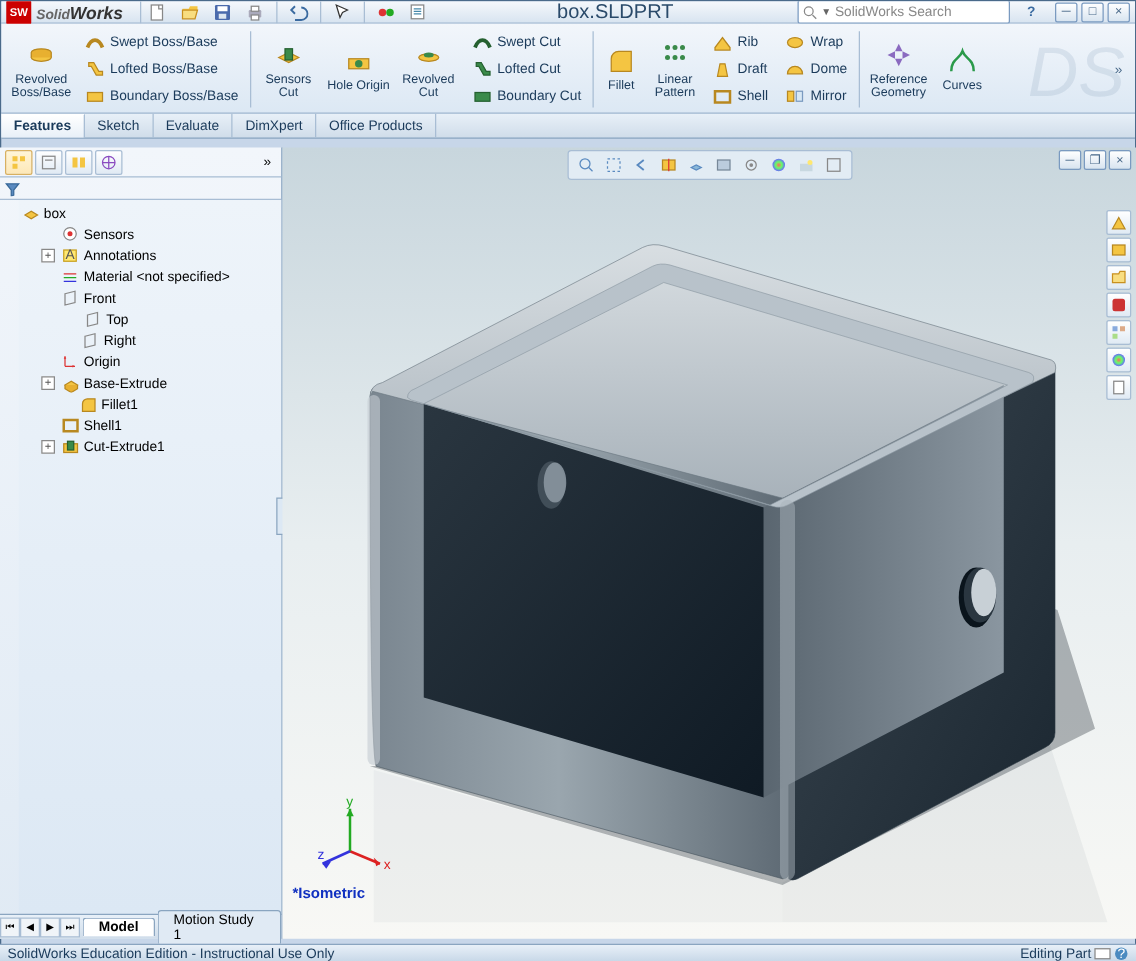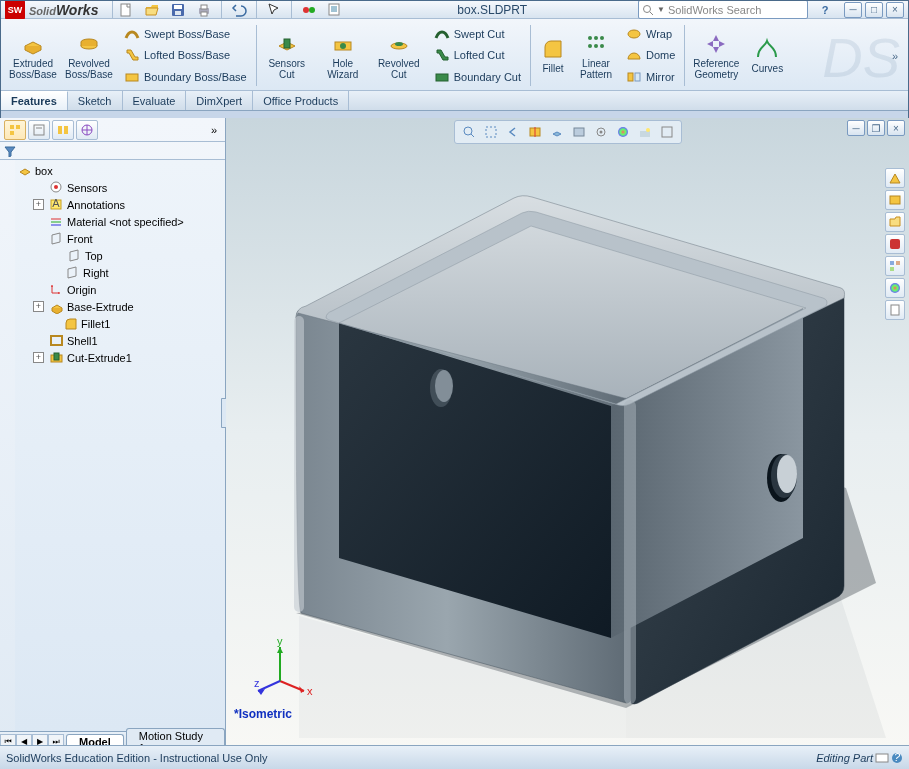--- a/index.html
+++ b/index.html
@@ -4,21 +4,21 @@
 <style>
 * { box-sizing: border-box; margin: 0; padding: 0; font-family: Tahoma, Arial, sans-serif; font-size: 11px; }
 body { width: 909px; height: 769px; background: #c7d6e9; overflow: hidden; border: 1px solid #4a6a8a; }
 .titlebar { height: 18px; background: linear-gradient(#f5f8fc,#d8e4f0); display: flex; align-items: center; padding: 0 4px; border-bottom: 1px solid #a8bdd4; }
 .sw-logo { width: 20px; height: 20px; background: #c00; border-radius: 2px; display: flex; align-items: center; justify-content: center; color: #fff; font-weight: bold; font-size: 9px; margin-right: 4px; }
 .titlebar-brand { font-weight: bold; font-style: italic; font-size: 14px; color: #333; margin-right: 12px; }
 .titlebar-brand .s { color: #666; }
 .qat { display: flex; align-items: center; gap: 4px; }
 .qat-btn { width: 22px; height: 20px; display: flex; align-items: center; justify-content: center; cursor: pointer; border-radius: 2px; }
 .qat-sep { width: 1px; height: 18px; background: #a8bdd4; margin: 0 2px; }
-.titlebar-title { flex: 1; text-align: center; color: #2a4a6a; font-size: 12px; }
+.titlebar-title { flex: 1; text-align: center; color: #2a4a6a; font-size: 16px; }
 .search-box { width: 170px; height: 19px; background: #fff; border: 1px solid #7a9ac0; border-radius: 2px; display: flex; align-items: center; padding: 0 3px; gap: 3px; color: #888; }
 .win-btns { display: flex; gap: 3px; margin-left: 8px; }
 .win-btn { width: 18px; height: 16px; border: 1px solid #7a9ac0; background: linear-gradient(#fff,#d8e4f0); border-radius: 2px; display: flex; align-items: center; justify-content: center; cursor: pointer; color: #4a6a8a; font-size: 10px; }
 .ribbon { height: 72px; background: linear-gradient(#f2f6fb,#dce8f4); border-bottom: 1px solid #a8bdd4; display: flex; align-items: stretch; padding: 2px 4px 0; position: relative; }
 .ribbon-btn-big { display: flex; flex-direction: column; align-items: center; justify-content: center; width: 56px; cursor: pointer; padding: 2px; border-radius: 3px; text-align: center; color: #1a3a5a; gap: 2px; }
 .ribbon-btn-big .ico { width: 24px; height: 24px; }
 .ribbon-btn-big .lbl { font-size: 10px; line-height: 11px; }
 .ribbon-sep { width: 1px; background: #a8bdd4; margin: 4px 2px; }
 .ribbon-list { display: flex; flex-direction: column; justify-content: space-around; padding: 2px 4px; }
 .ribbon-btn-sm { display: flex; align-items: center; gap: 4px; cursor: pointer; padding: 1px 3px; border-radius: 2px; color: #1a3a5a; white-space: nowrap; }
@@ -47,22 +47,22 @@
 .doc-btns { position: absolute; top: 2px; right: 4px; display: flex; gap: 2px; }
 .side-toolbar { position: absolute; top: 50px; right: 4px; display: flex; flex-direction: column; gap: 2px; }
 .side-btn { width: 20px; height: 20px; background: linear-gradient(#fff,#e0eaf4); border: 1px solid #a8bdd4; border-radius: 2px; display: flex; align-items: center; justify-content: center; cursor: pointer; }
 .triad { position: absolute; left: 28px; bottom: 52px; width: 62px; height: 62px; }
 .view-label { position: absolute; left: 8px; bottom: 30px; color: #1030c0; font-weight: bold; font-size: 12px; }
 .bottom-tabs { height: 20px; display: flex; align-items: center; background: linear-gradient(#e8f0f8,#d0ddea); border-top: 1px solid #8aa5c0; }
 .bt-nav { display: flex; }
 .bt-nav-btn { width: 16px; height: 16px; border: 1px solid #a8bdd4; background: #f0f4f8; display: flex; align-items: center; justify-content: center; font-size: 8px; cursor: pointer; }
 .bt-tab { padding: 1px 12px; border: 1px solid #8aa5c0; border-bottom: none; margin-left: 2px; cursor: pointer; background: #e0eaf4; border-radius: 3px 3px 0 0; }
 .bt-tab.active { background: #fff; font-weight: bold; }
-.statusbar { position: absolute; bottom: 0; left: 0; right: 0; height: 24px; background: linear-gradient(#e8f0f8,#c8d8e8); border-top: 1px solid #8aa5c0; display: flex; align-items: center; padding: 0 6px; color: #1a3a5a; }
-.statusbar .right { margin-left: auto; display: flex; align-items: center; gap: 2px; font-style: italic; }
+.statusbar { position: absolute; bottom: 0; left: 0; right: 0; height: 14px; background: linear-gradient(#e8f0f8,#c8d8e8); border-top: 1px solid #8aa5c0; display: flex; align-items: center; padding: 0 6px; color: #1a3a5a; }
+.statusbar .right { margin-left: auto; display: flex; align-items: center; gap: 2px; }
 svg { display: block; }
 </style>
 </head>
 <body>
 
 <div class="titlebar">
   <div class="sw-logo">SW</div>
   <div class="titlebar-brand"><span class="s">Solid</span><span></span>Works</div>
   <div class="qat-sep"></div>
   <div class="qat">
@@ -134,27 +134,20 @@
   <div class="win-btns">
     <div class="win-btn">─</div>
     <div class="win-btn">□</div>
     <div class="win-btn">×</div>
   </div>
 </div>
 
 <div class="ribbon">
   <div class="ribbon-btn-big">
     <svg class="ico" viewBox="0 0 24 24">
-        <path d="M4 14l8-4 8 4-8 4z" fill="#f4c542" stroke="#b88820"></path>
-        <path d="M4 14v4l8 4 8-4v-4" fill="#e8b030" stroke="#b88820"></path>
-      </svg>
-    <div class="lbl">Extruded Boss/Base</div>
-  </div>
-  <div class="ribbon-btn-big">
-    <svg class="ico" viewBox="0 0 24 24">
         <ellipse cx="12" cy="14" rx="8" ry="3" fill="#f4c542" stroke="#b88820"></ellipse>
         <path d="M4 14v-4a8 3 0 0 1 16 0v4" fill="#e8b030" stroke="#b88820"></path>
       </svg>
     <div class="lbl">Revolved Boss/Base</div>
   </div>
   <div class="ribbon-list">
     <div class="ribbon-btn-sm">
         <svg class="ico" viewBox="0 0 16 16">
           <path d="M2 12c3-8 9-8 12 0" fill="none" stroke="#b88820" stroke-width="3"></path>
         </svg>
@@ -179,21 +172,21 @@
         <path d="M4 14l8-4 8 4-8 4z" fill="#f4c542" stroke="#b88820"></path>
         <rect x="9" y="7" width="6" height="9" fill="#3a8a4a" stroke="#256030"></rect>
       </svg>
     <div class="lbl">Sensors Cut</div>
   </div>
   <div class="ribbon-btn-big">
     <svg class="ico" viewBox="0 0 24 24">
         <rect x="4" y="10" width="16" height="8" fill="#f4c542" stroke="#b88820"></rect>
         <circle cx="12" cy="14" r="3" fill="#3a8a4a"></circle>
       </svg>
-    <div class="lbl">Hole Wizard</div>
+    <div class="lbl">Hole Origin</div>
   </div>
   <div class="ribbon-btn-big">
     <svg class="ico" viewBox="0 0 24 24">
         <ellipse cx="12" cy="14" rx="8" ry="3" fill="#f4c542" stroke="#b88820"></ellipse>
         <ellipse cx="12" cy="12" rx="4" ry="2" fill="#3a8a4a"></ellipse>
       </svg>
     <div class="lbl">Revolved Cut</div>
   </div>
   <div class="ribbon-list">
     <div class="ribbon-btn-sm">
@@ -225,20 +218,40 @@
   <div class="ribbon-btn-big" style="width:46px">
     <svg class="ico" viewBox="0 0 24 24">
         <circle cx="6" cy="6" r="2" fill="#3a8a4a"></circle>
         <circle cx="12" cy="6" r="2" fill="#3a8a4a"></circle>
         <circle cx="18" cy="6" r="2" fill="#3a8a4a"></circle>
         <circle cx="6" cy="14" r="2" fill="#3a8a4a"></circle>
         <circle cx="12" cy="14" r="2" fill="#3a8a4a"></circle>
         <circle cx="18" cy="14" r="2" fill="#3a8a4a"></circle>
       </svg>
     <div class="lbl">Linear Pattern</div>
+  </div>
+  <div class="ribbon-list">
+    <div class="ribbon-btn-sm">
+        <svg class="ico" viewBox="0 0 16 16">
+          <path d="M2 14h12v-2L8 4 2 12z" fill="#f4c542" stroke="#b88820"></path>
+        </svg>
+        <span>Rib</span>
+      </div>
+    <div class="ribbon-btn-sm">
+        <svg class="ico" viewBox="0 0 16 16">
+          <path d="M4 14h8l-2-10H6z" fill="#f4c542" stroke="#b88820"></path>
+        </svg>
+        <span>Draft</span>
+      </div>
+    <div class="ribbon-btn-sm">
+        <svg class="ico" viewBox="0 0 16 16">
+          <rect x="2" y="4" width="12" height="9" fill="none" stroke="#b88820" stroke-width="2"></rect>
+        </svg>
+        <span>Shell</span>
+      </div>
   </div>
   <div class="ribbon-list">
     <div class="ribbon-btn-sm">
         <svg class="ico" viewBox="0 0 16 16">
           <ellipse cx="8" cy="8" rx="6" ry="4" fill="#f4c542" stroke="#b88820"></ellipse>
         </svg>
         <span>Wrap</span>
       </div>
     <div class="ribbon-btn-sm">
         <svg class="ico" viewBox="0 0 16 16">

